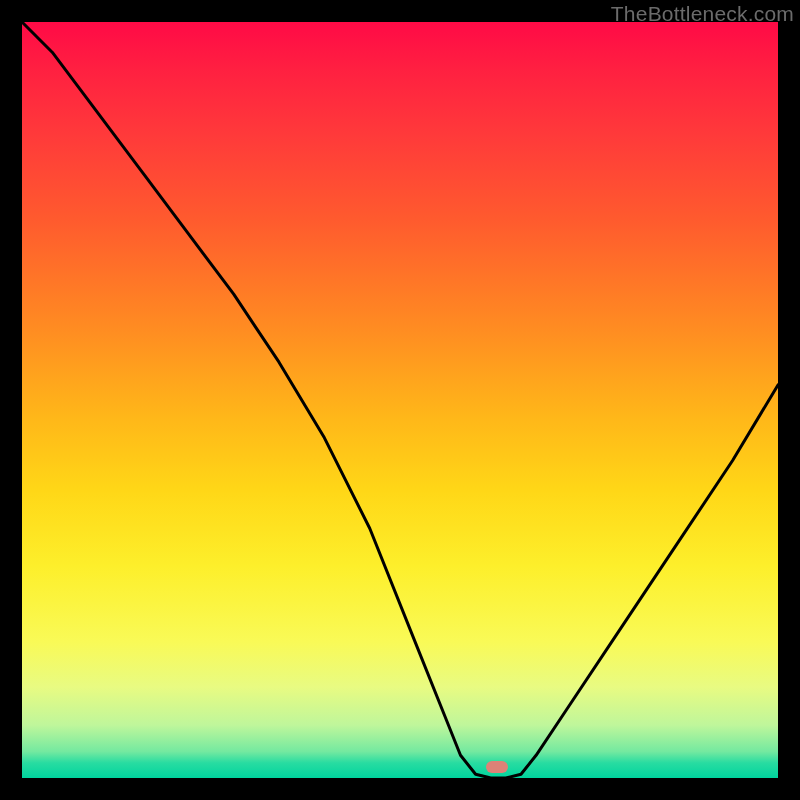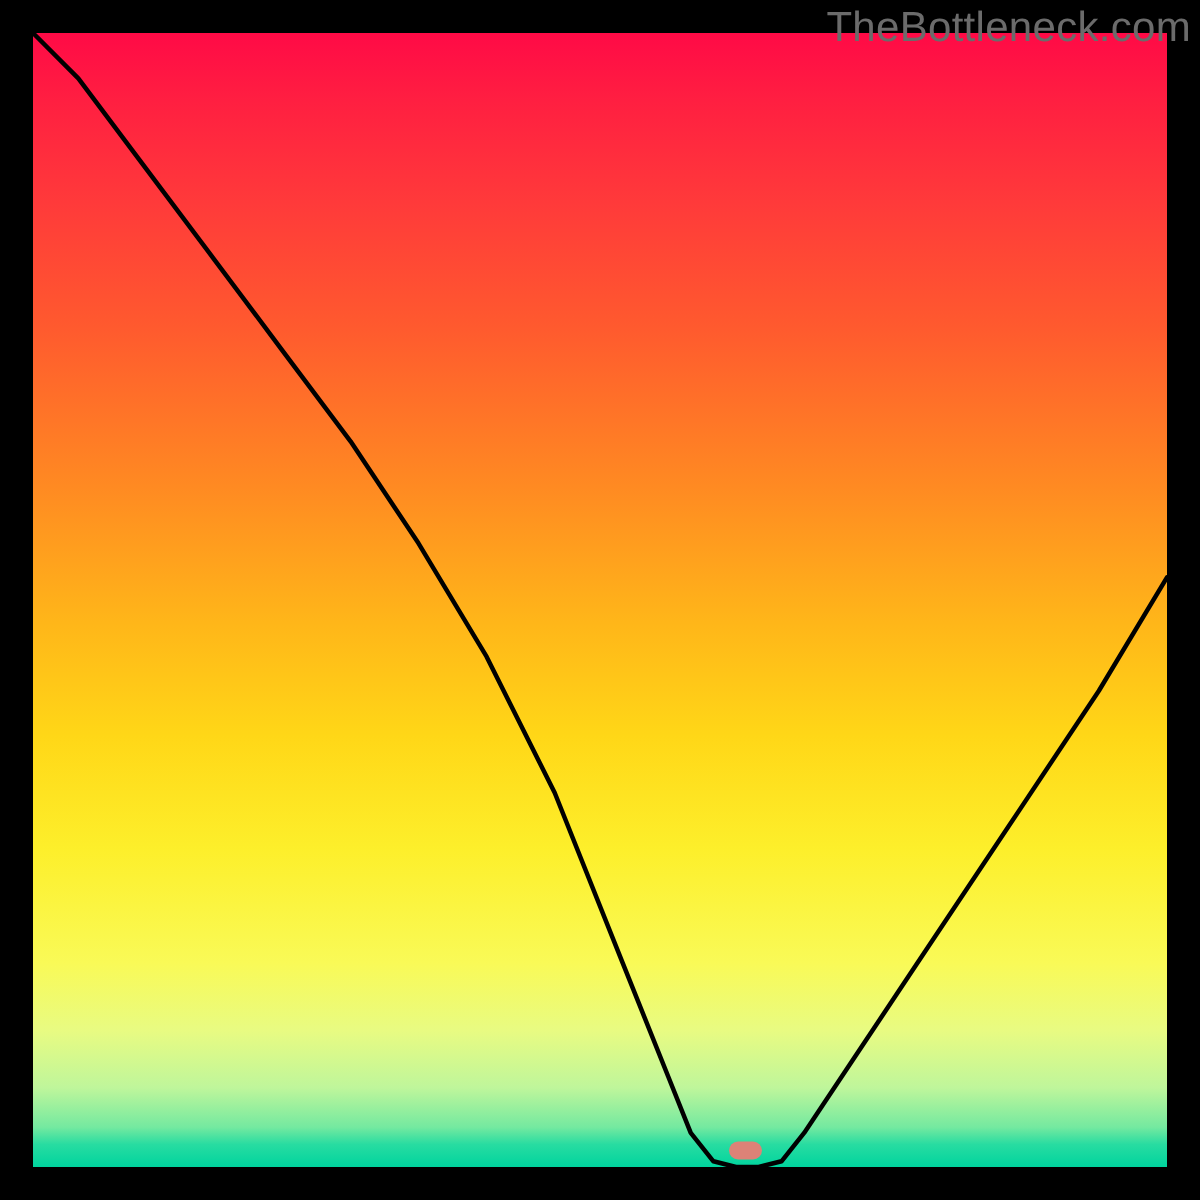--- a/index.html
+++ b/index.html
@@ -40,21 +40,21 @@
       #74e9a0 96.5%,
       #28dca1 98%,
       #00d49e 100%
     );
   }
   .watermark {
     position: absolute;
     top: 2px;
     right: 6px;
     color: #6b6b6b;
-    font-size: 28px;
+    font-size: 21px;
     font-weight: 500;
     letter-spacing: 0.2px;
     user-select: none;
   }
   svg.curve-layer {
     position: absolute;
     inset: 0;
     width: 100%;
     height: 100%;
     overflow: visible;

